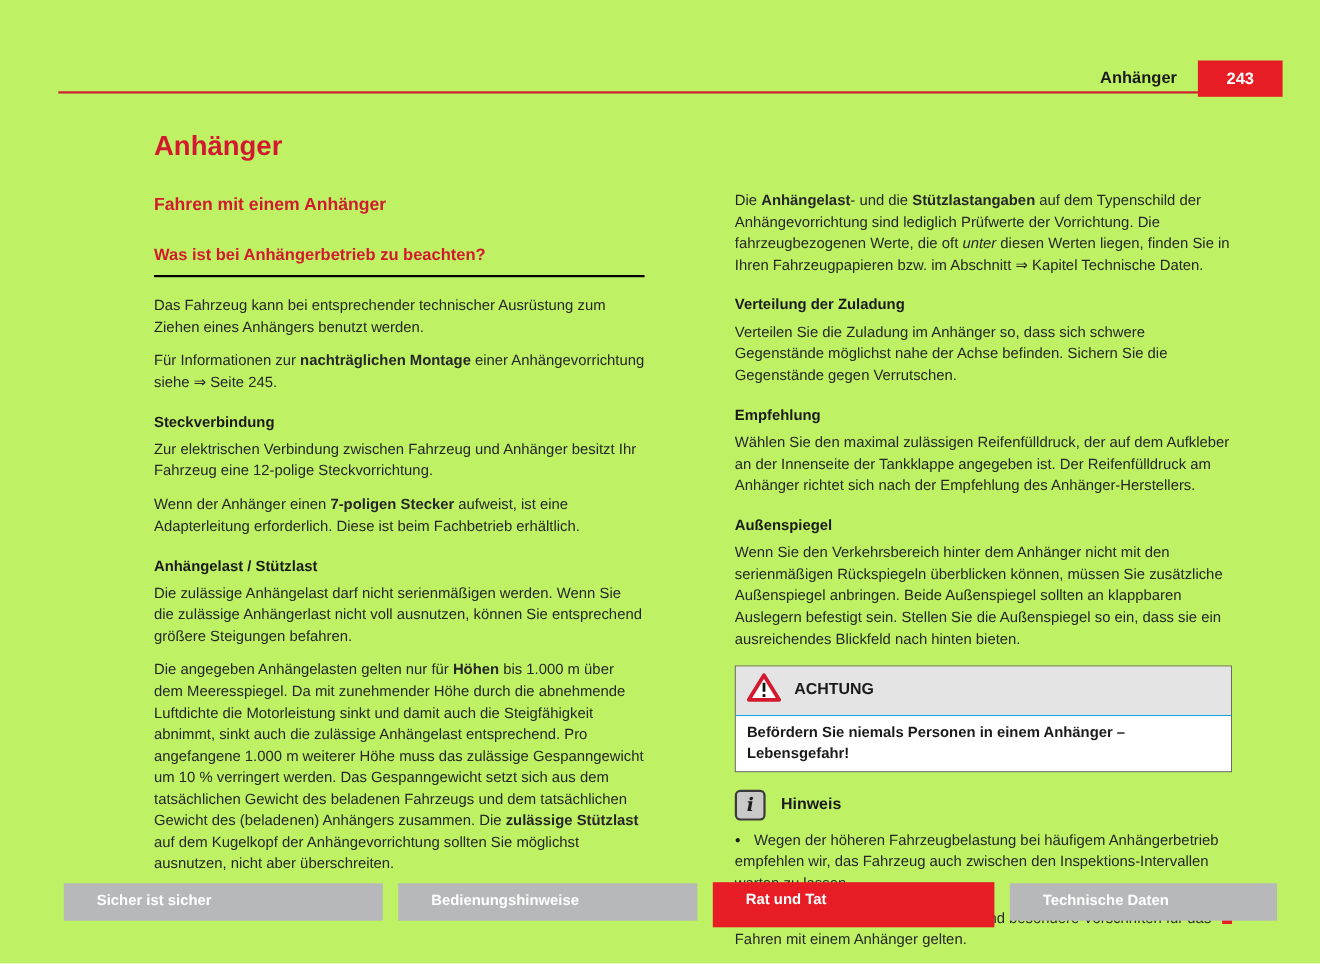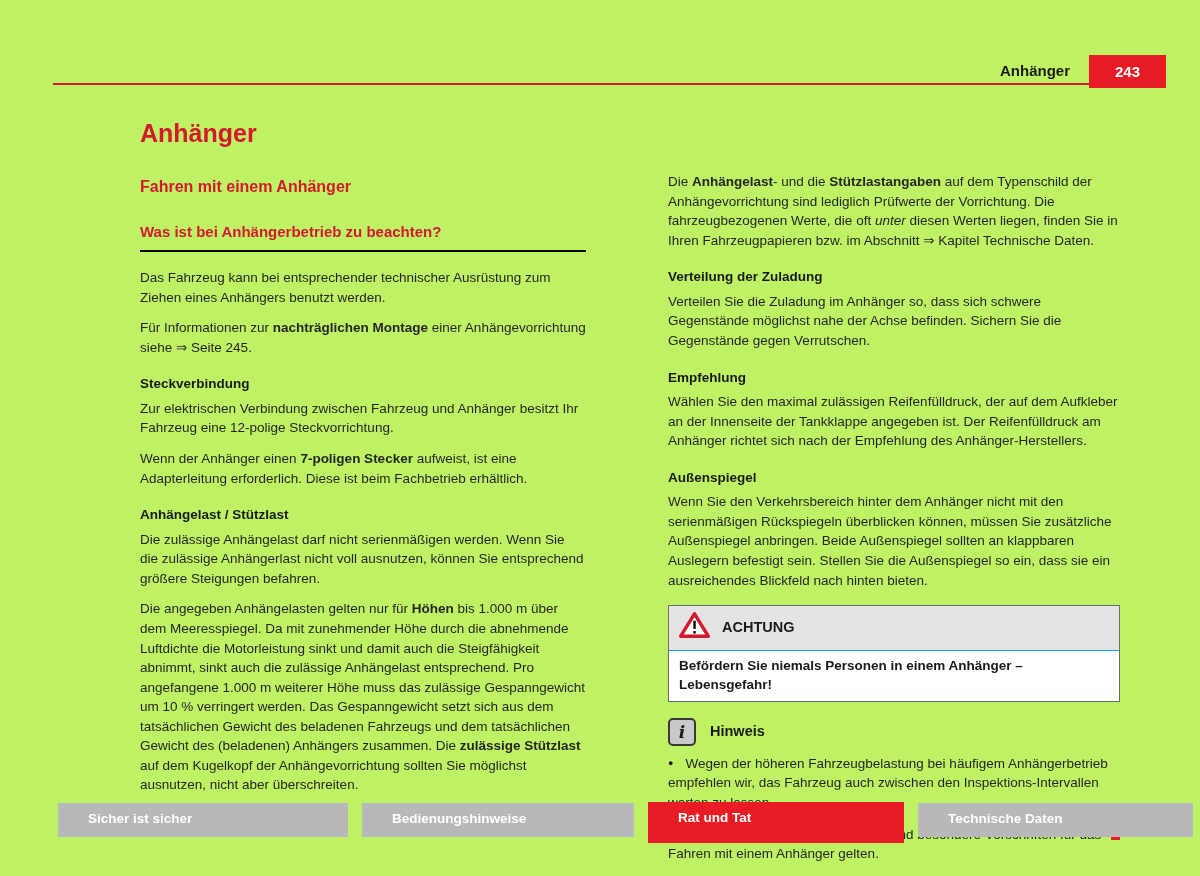--- a/index.html
+++ b/index.html
@@ -68,21 +68,21 @@
     display:flex;gap:14px;align-items:flex-start;margin-top:16px;
   }
   .tab{
     height:34px;box-sizing:border-box;background:#b7b8ba;color:#ffffff;
     font-size:13.5px;font-weight:bold;padding:8px 0 0 30px;
   }
   .tab.active{background:#e81c24;height:41px;margin-top:-1px;}
   .tab-1{width:290px;}
   .tab-2{width:272px;}
   .tab-3{width:256px;}
-  .tab-4{width:275px;}
+  .tab-4{width:243px;}
 </style>
 </head>
 <body>
 
 <div class="page">
 
   <div class="header-title">Anhänger</div>
   <div class="header-rule"></div>
   <div class="page-number-box">243</div>
 

